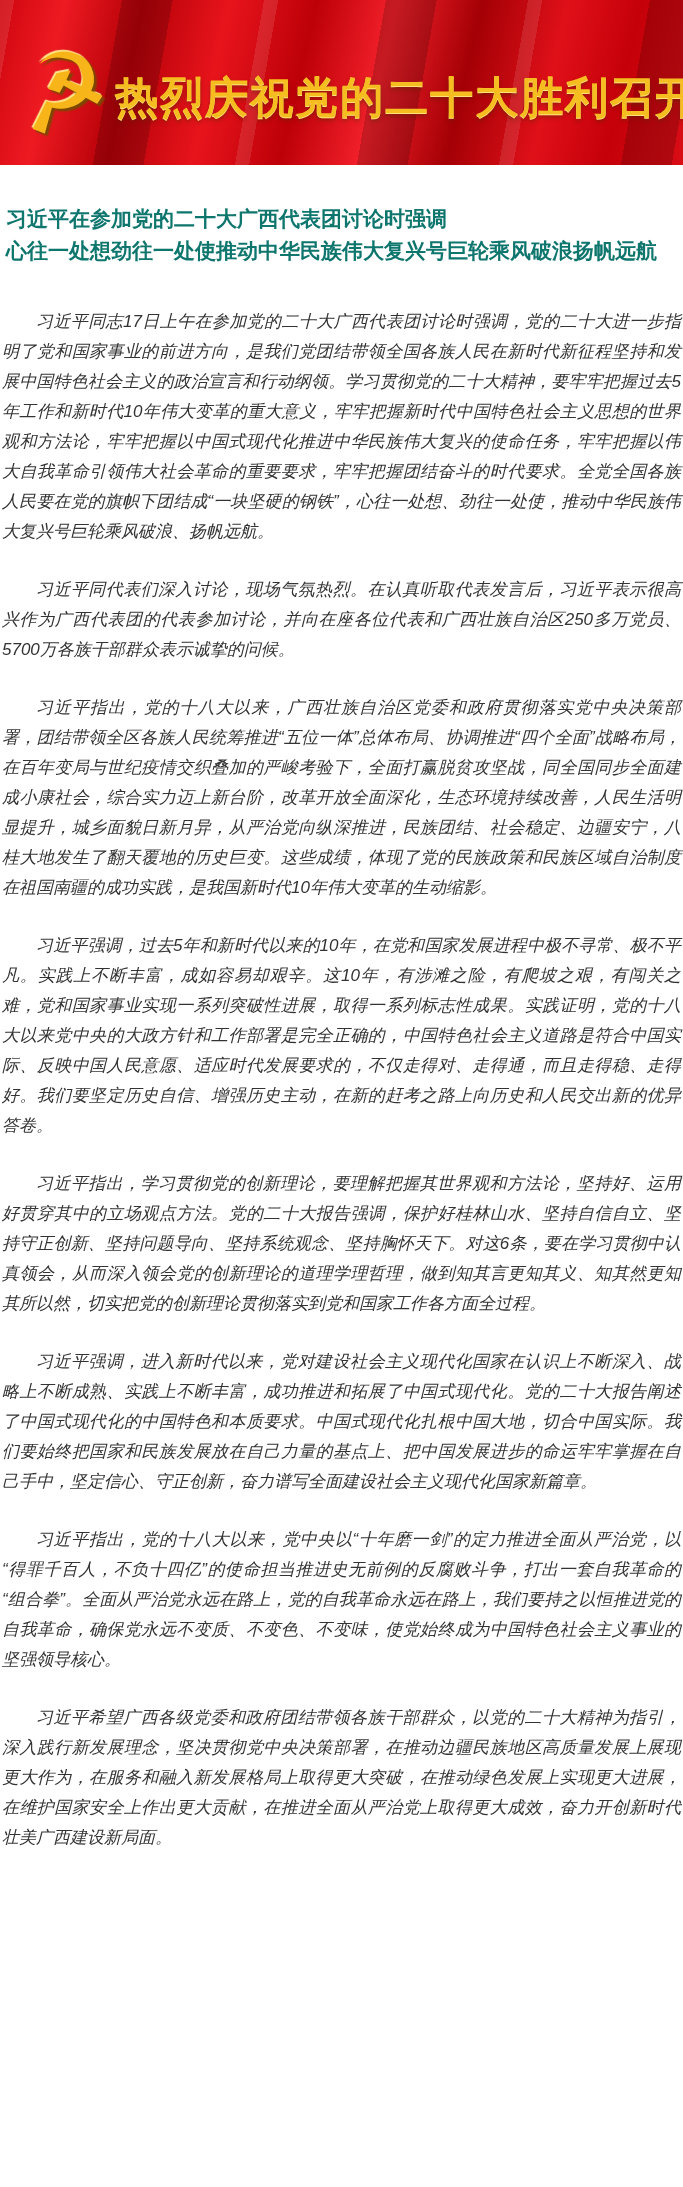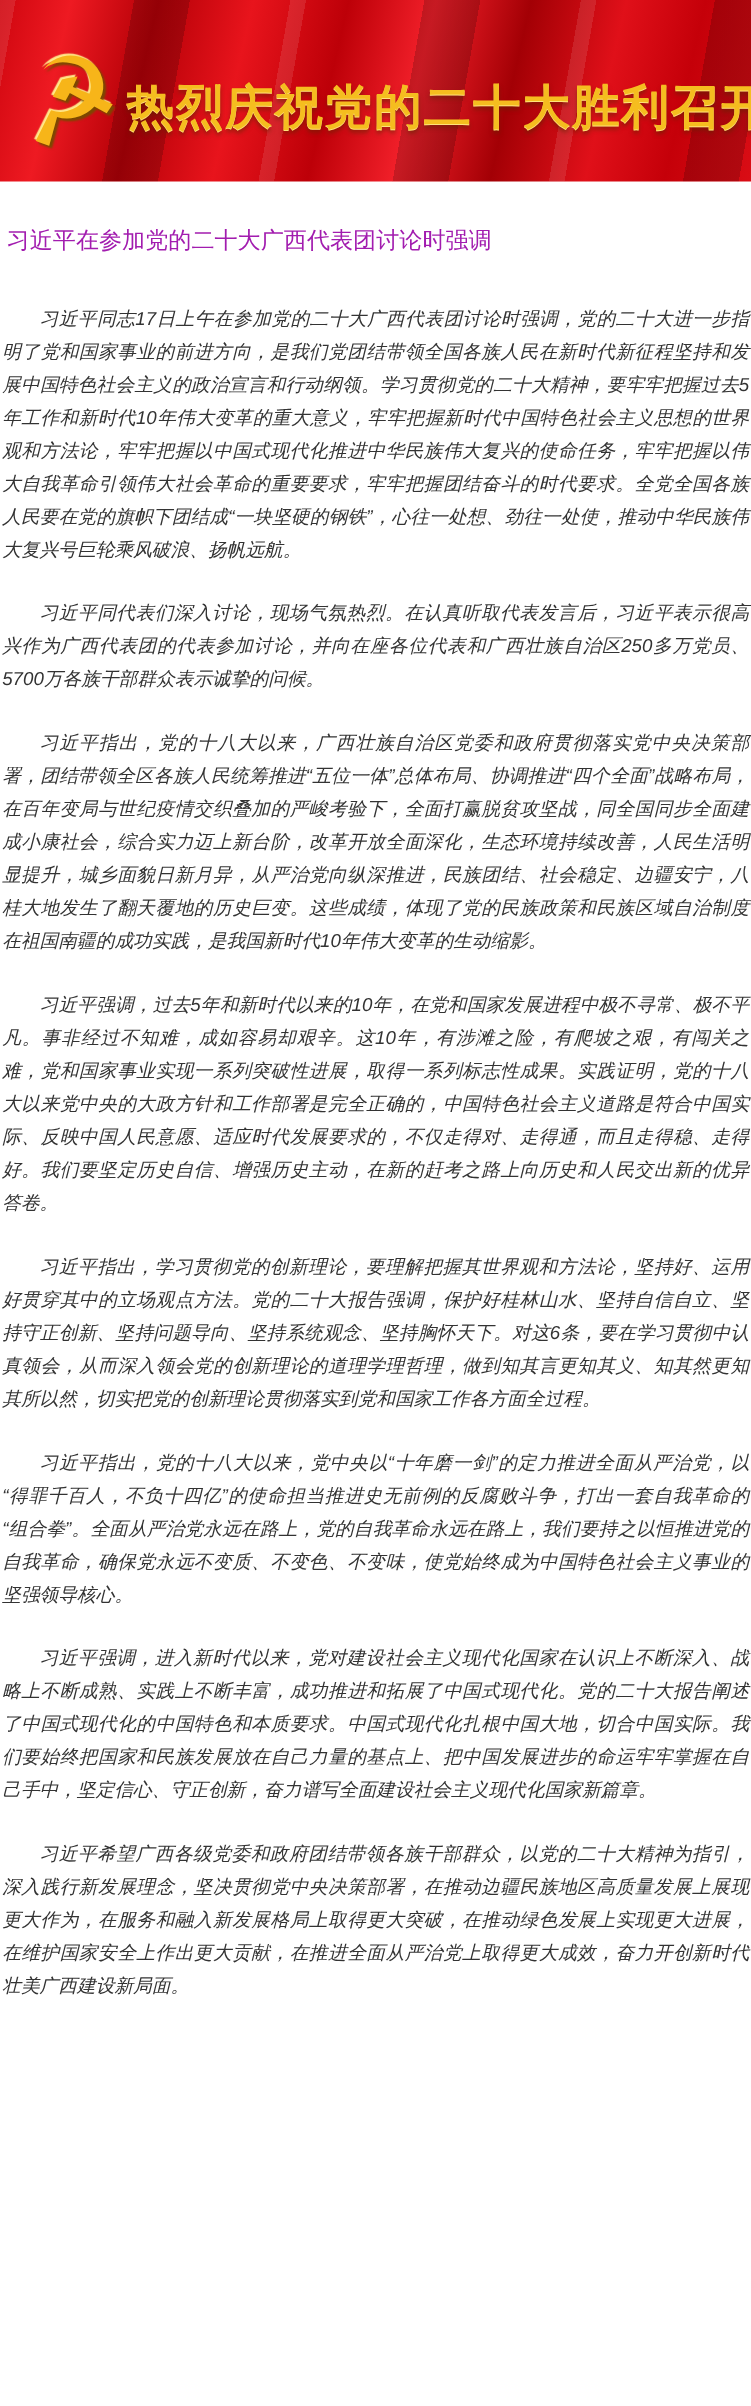--- a/index.html
+++ b/index.html
@@ -60,24 +60,24 @@
     font-weight: bold;
     letter-spacing: 2px;
     color: #f5bd1f;
     text-shadow: 0 1px 0 #ffe37a, 0 3px 4px rgba(90,40,0,0.55);
     white-space: nowrap;
   }
 
   
   .headline {
     padding: 24px 8px 0 6px;
-    font-weight: normal;
+    font-weight: bold;
     font-size: 21px;
     line-height: 32px;
-    color: #a21caf;
+    color: #0f766e;
   }
   .headline .line { display: block; }
 
   
   .article {
     padding: 26px 2px 0 2px;
     font-size: 17px;
     line-height: 30px;
     color: #333333;
     text-align: justify;
@@ -93,26 +93,27 @@
 
 <div class="page">
 
   <div class="banner">
     <span class="emblem">☭</span>
     <span class="banner-slogan">热烈庆祝党的二十大胜利召开</span>
   </div>
 
   <h1 class="headline">
     <span class="line">习近平在参加党的二十大广西代表团讨论时强调</span>
+    <span class="line">心往一处想劲往一处使推动中华民族伟大复兴号巨轮乘风破浪扬帆远航</span>
   </h1>
 
   <div class="article">
       <p class="body-paragraph">习近平同志17日上午在参加党的二十大广西代表团讨论时强调，党的二十大进一步指明了党和国家事业的前进方向，是我们党团结带领全国各族人民在新时代新征程坚持和发展中国特色社会主义的政治宣言和行动纲领。学习贯彻党的二十大精神，要牢牢把握过去5年工作和新时代10年伟大变革的重大意义，牢牢把握新时代中国特色社会主义思想的世界观和方法论，牢牢把握以中国式现代化推进中华民族伟大复兴的使命任务，牢牢把握以伟大自我革命引领伟大社会革命的重要要求，牢牢把握团结奋斗的时代要求。全党全国各族人民要在党的旗帜下团结成“一块坚硬的钢铁”，心往一处想、劲往一处使，推动中华民族伟大复兴号巨轮乘风破浪、扬帆远航。</p>
       <p class="body-paragraph">习近平同代表们深入讨论，现场气氛热烈。在认真听取代表发言后，习近平表示很高兴作为广西代表团的代表参加讨论，并向在座各位代表和广西壮族自治区250多万党员、5700万各族干部群众表示诚挚的问候。</p>
       <p class="body-paragraph">习近平指出，党的十八大以来，广西壮族自治区党委和政府贯彻落实党中央决策部署，团结带领全区各族人民统筹推进“五位一体”总体布局、协调推进“四个全面”战略布局，在百年变局与世纪疫情交织叠加的严峻考验下，全面打赢脱贫攻坚战，同全国同步全面建成小康社会，综合实力迈上新台阶，改革开放全面深化，生态环境持续改善，人民生活明显提升，城乡面貌日新月异，从严治党向纵深推进，民族团结、社会稳定、边疆安宁，八桂大地发生了翻天覆地的历史巨变。这些成绩，体现了党的民族政策和民族区域自治制度在祖国南疆的成功实践，是我国新时代10年伟大变革的生动缩影。</p>
-      <p class="body-paragraph">习近平强调，过去5年和新时代以来的10年，在党和国家发展进程中极不寻常、极不平凡。事非经过不知难，成如容易却艰辛。这10年，有涉滩之险，有爬坡之艰，有闯关之难，党和国家事业实现一系列突破性进展，取得一系列标志性成果。实践证明，党的十八大以来党中央的大政方针和工作部署是完全正确的，中国特色社会主义道路是符合中国实际、反映中国人民意愿、适应时代发展要求的，不仅走得对、走得通，而且走得稳、走得好。我们要坚定历史自信、增强历史主动，在新的赶考之路上向历史和人民交出新的优异答卷。</p>
+      <p class="body-paragraph">习近平强调，过去5年和新时代以来的10年，在党和国家发展进程中极不寻常、极不平凡。实践上不断丰富，成如容易却艰辛。这10年，有涉滩之险，有爬坡之艰，有闯关之难，党和国家事业实现一系列突破性进展，取得一系列标志性成果。实践证明，党的十八大以来党中央的大政方针和工作部署是完全正确的，中国特色社会主义道路是符合中国实际、反映中国人民意愿、适应时代发展要求的，不仅走得对、走得通，而且走得稳、走得好。我们要坚定历史自信、增强历史主动，在新的赶考之路上向历史和人民交出新的优异答卷。</p>
       <p class="body-paragraph">习近平指出，学习贯彻党的创新理论，要理解把握其世界观和方法论，坚持好、运用好贯穿其中的立场观点方法。党的二十大报告强调，保护好桂林山水、坚持自信自立、坚持守正创新、坚持问题导向、坚持系统观念、坚持胸怀天下。对这6条，要在学习贯彻中认真领会，从而深入领会党的创新理论的道理学理哲理，做到知其言更知其义、知其然更知其所以然，切实把党的创新理论贯彻落实到党和国家工作各方面全过程。</p>
+      <p class="body-paragraph">习近平强调，进入新时代以来，党对建设社会主义现代化国家在认识上不断深入、战略上不断成熟、实践上不断丰富，成功推进和拓展了中国式现代化。党的二十大报告阐述了中国式现代化的中国特色和本质要求。中国式现代化扎根中国大地，切合中国实际。我们要始终把国家和民族发展放在自己力量的基点上、把中国发展进步的命运牢牢掌握在自己手中，坚定信心、守正创新，奋力谱写全面建设社会主义现代化国家新篇章。</p>
       <p class="body-paragraph">习近平指出，党的十八大以来，党中央以“十年磨一剑”的定力推进全面从严治党，以“得罪千百人，不负十四亿”的使命担当推进史无前例的反腐败斗争，打出一套自我革命的“组合拳”。全面从严治党永远在路上，党的自我革命永远在路上，我们要持之以恒推进党的自我革命，确保党永远不变质、不变色、不变味，使党始终成为中国特色社会主义事业的坚强领导核心。</p>
-      <p class="body-paragraph">习近平强调，进入新时代以来，党对建设社会主义现代化国家在认识上不断深入、战略上不断成熟、实践上不断丰富，成功推进和拓展了中国式现代化。党的二十大报告阐述了中国式现代化的中国特色和本质要求。中国式现代化扎根中国大地，切合中国实际。我们要始终把国家和民族发展放在自己力量的基点上、把中国发展进步的命运牢牢掌握在自己手中，坚定信心、守正创新，奋力谱写全面建设社会主义现代化国家新篇章。</p>
       <p class="body-paragraph">习近平希望广西各级党委和政府团结带领各族干部群众，以党的二十大精神为指引，深入践行新发展理念，坚决贯彻党中央决策部署，在推动边疆民族地区高质量发展上展现更大作为，在服务和融入新发展格局上取得更大突破，在推动绿色发展上实现更大进展，在维护国家安全上作出更大贡献，在推进全面从严治党上取得更大成效，奋力开创新时代壮美广西建设新局面。</p>
     </div>
 
 </div>
 
 </body></html>

